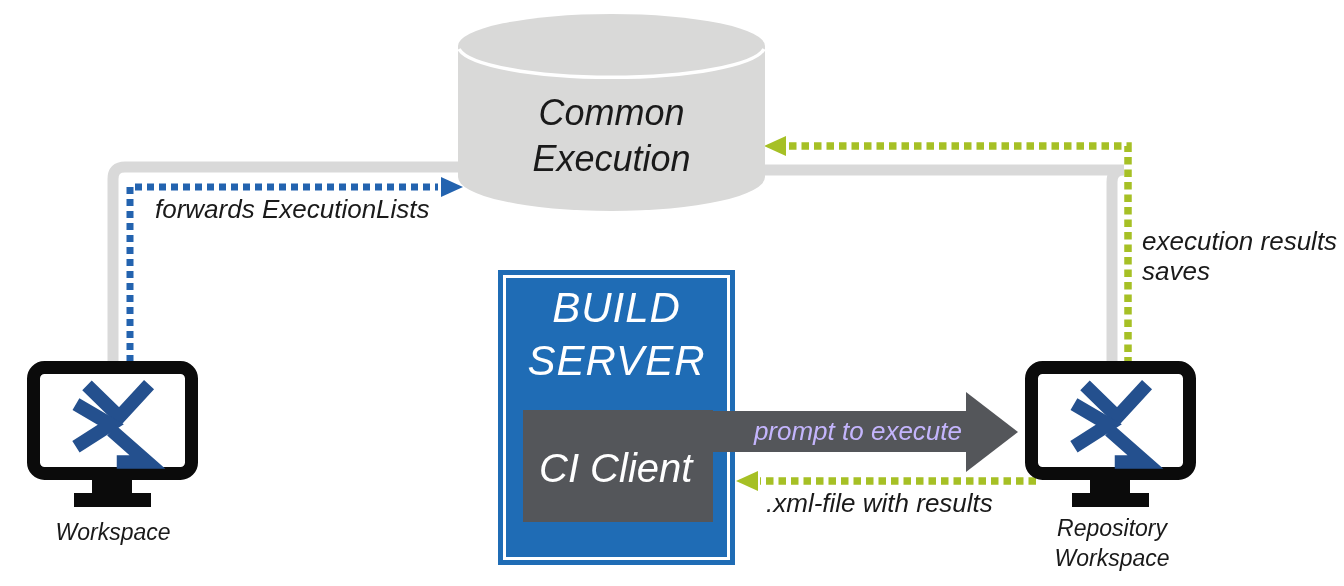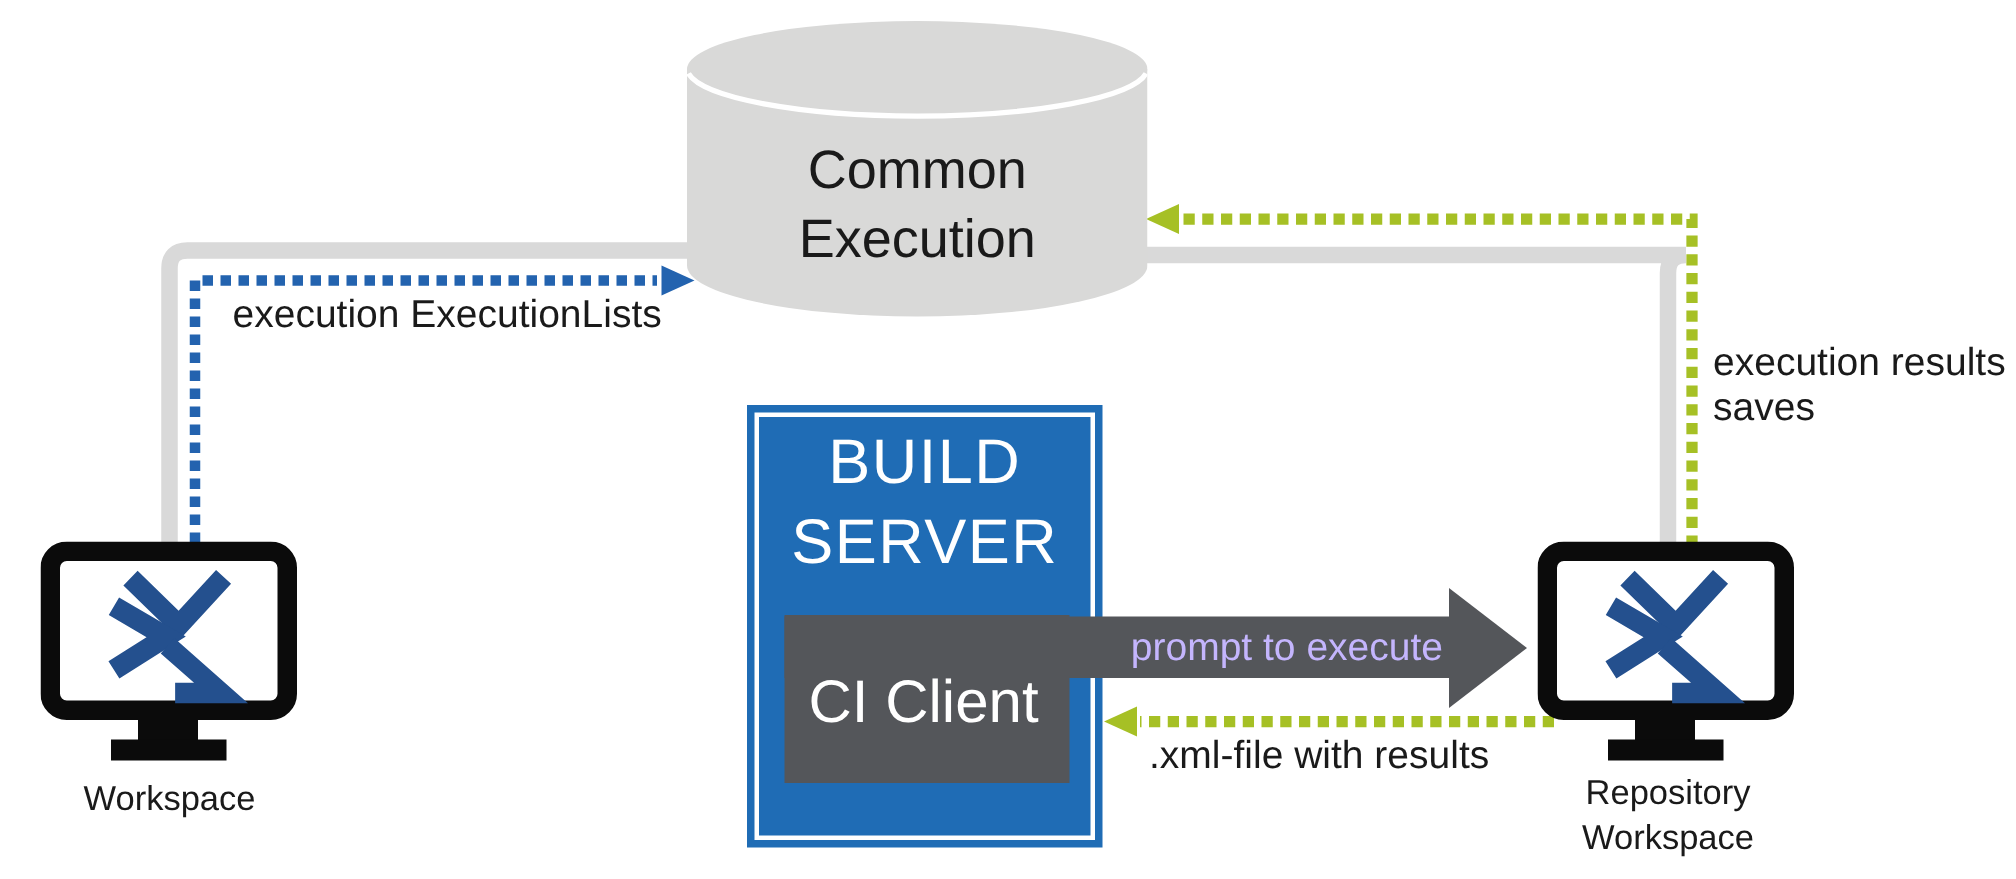--- a/index.html
+++ b/index.html
@@ -10,21 +10,21 @@
     --connector-gray: #D9D9D9;
     --dark-gray: #54565A;
     --node-gray: #D9D9D8;
     --text-black: #1A1A1A;
     --monitor-black: #0B0B0B;
   }
   * { margin:0; padding:0; box-sizing:border-box; }
   body { background:#fff; font-family:"Liberation Sans", sans-serif; }
   .canvas {
     position:relative; width:1344px; height:586px;
-    background:#fff; overflow:hidden; color:var(--text-black);
+    background:#fff; overflow:hidden; color:var(--text-black);font-style:italic;
   }
   .abs { position:absolute; }
 
   
   .connector-layer { position:absolute; left:0; top:0; z-index:5; }
   .gray-path { fill:none; stroke:var(--connector-gray); stroke-width:11; }
   .blue-dash { fill:none; stroke:var(--arrow-blue); stroke-width:7; stroke-dasharray:7 5; }
   .green-dash { fill:none; stroke:var(--result-green); stroke-width:7.5; stroke-dasharray:7.5 5; }
   .blue-head { fill:var(--arrow-blue); }
   .green-head { fill:var(--result-green); }
@@ -158,20 +158,20 @@
       <polyline points="20,7 58,44 93,6"></polyline>
       <polyline points="7,29 48,53 7,79"></polyline>
       <polyline points="49,60 91,97 55,97"></polyline>
     </svg>
   </svg>
   <div class="abs node-caption execution-caption">
     <div>Repository</div>
     <div>Workspace</div>
   </div>
 
-  <div class="abs edge-label forwards-label">execution ExecutionLists</div>
+  <div class="abs edge-label forwards-label">forwards ExecutionLists</div>
   <div class="abs edge-label saves-label">
     <div>execution results</div>
     <div>saves</div>
   </div>
   <div class="abs edge-label xml-label">.xml-file with results</div>
 
 </div>
 
 </body></html>

